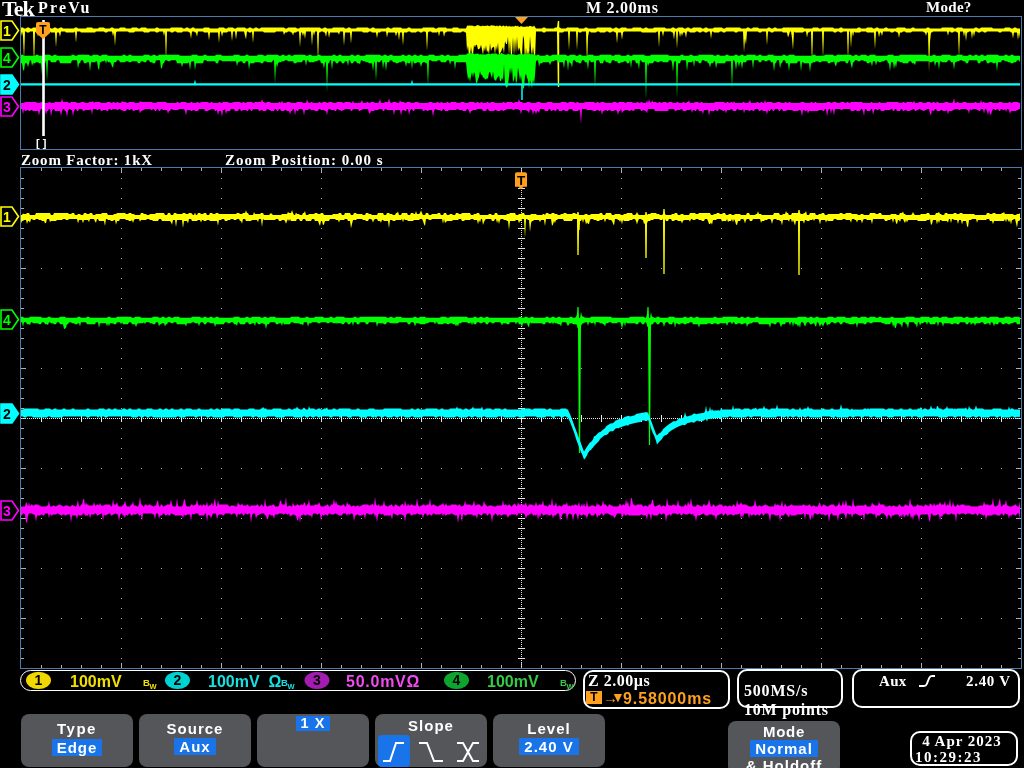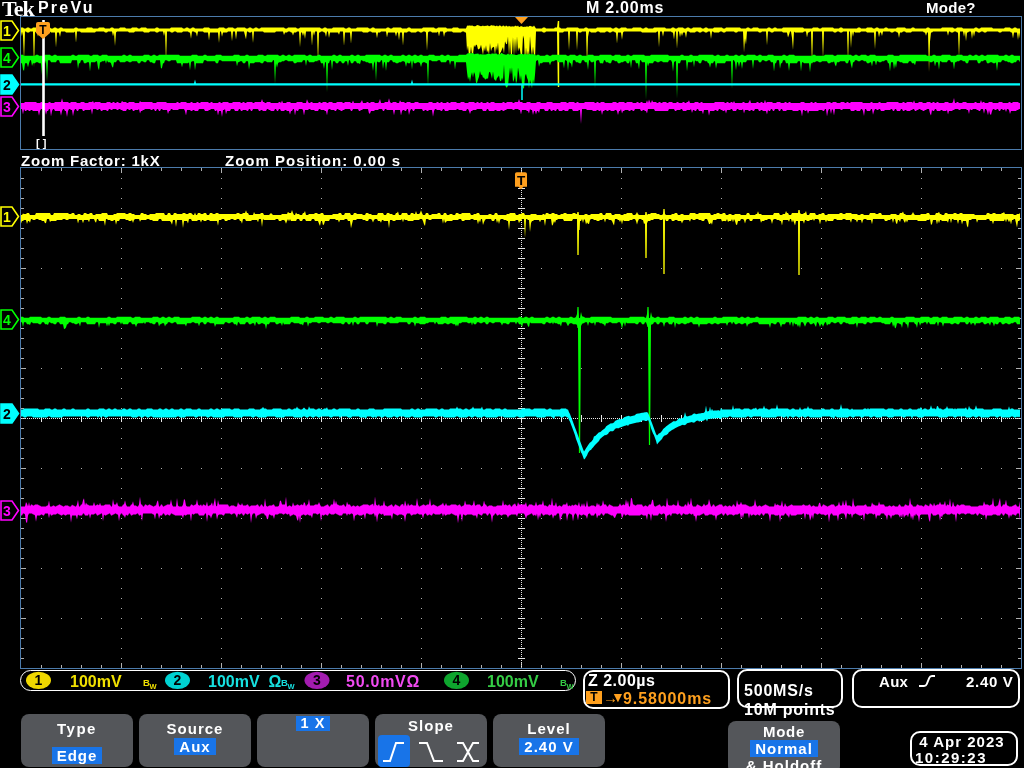--- a/index.html
+++ b/index.html
@@ -1,17 +1,17 @@
 <!DOCTYPE html>
 <html><head><meta charset="utf-8"><style>
 * { margin:0; padding:0; box-sizing:border-box; }
 html,body { width:1024px; height:768px; background:#000; }
 body { position:relative; overflow:hidden; font-family:"Liberation Sans", sans-serif; font-weight:bold; }
 .abs { position:absolute; }
-.w { color:#fff; }
+.w { color:#fff;font-family:Liberation Serif, serif; }
 .btn { position:absolute; top:714px; width:112px; height:53px; background:#54565a;
   border-radius:8px; text-align:center; color:#fff; font-size:15px; letter-spacing:1px; }
 .hl { background:#1874e8; padding:0 5px; }
 .rbox { position:absolute; border:2px solid #fff; border-radius:10px; background:#000; }
 </style></head><body>
 
 <div class="abs w" style="left:2px;top:-4px;font-family:'Liberation Serif',serif;font-size:22px;letter-spacing:-1px">Tek</div>
 <div class="abs w" style="left:38px;top:-1px;font-size:16px;letter-spacing:2.2px">PreVu</div>
 <div class="abs w" style="left:586px;top:-1px;font-size:16px;letter-spacing:0.75px">M 2.00ms</div>
 <div class="abs w" style="left:926px;top:-1px;font-size:15px;letter-spacing:0.3px">Mode?</div>
@@ -115,21 +115,21 @@
 
 <div class="rbox" style="left:852px;top:669px;width:168px;height:39px"></div>
 <div class="abs w" style="left:879px;top:673px;font-size:15px;letter-spacing:0.3px">Aux</div>
 <svg class="abs" style="left:918px;top:674px" width="18" height="14">
     <path d="M1 12 h5 q2 0 2.8 -2 l2.4 -6 q0.8 -2 2.8 -2 h3" stroke="#fff" stroke-width="2" fill="none"></path>
   </svg>
 <div class="abs w" style="left:966px;top:673px;font-size:15px;letter-spacing:0.7px">2.40 V</div>
 
 <div class="btn" style="left:21px">
     <div style="margin-top:6px;letter-spacing:1.5px">Type</div>
-    <div style="margin-top:10px"><span class="hl">Edge</span></div>
+    <div style="margin-top:2px"><span class="hl">Edge</span></div>
   </div>
 <div class="btn" style="left:139px">
     <div style="margin-top:6px">Source</div>
     <div style="margin-top:1px"><span class="hl">Aux</span></div>
   </div>
 <div class="btn" style="left:257px;font-size:14.5px">
     <div style="margin-top:1px"><span class="hl" style="display:inline-block;line-height:15px">1 X</span></div>
   </div>
 <div class="btn" style="left:375px">
     <div style="margin-top:3px">Slope</div>

